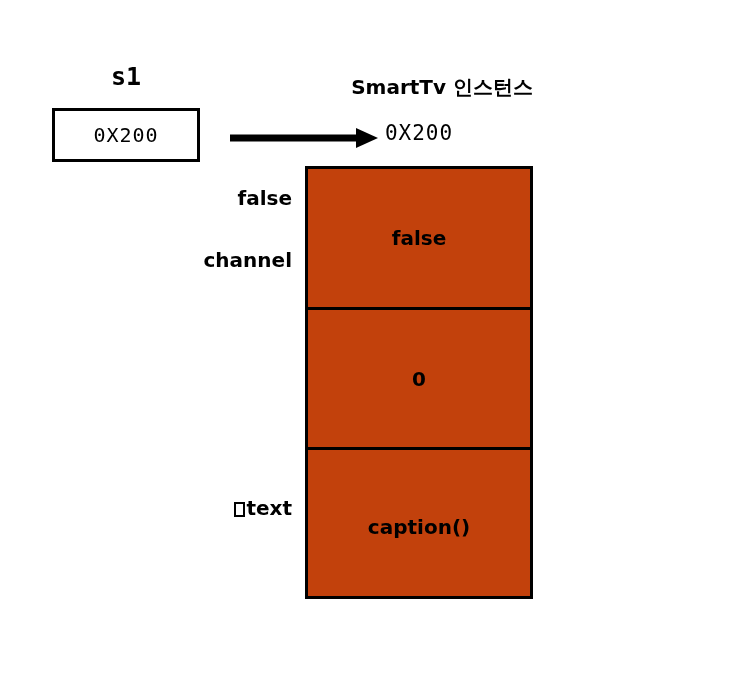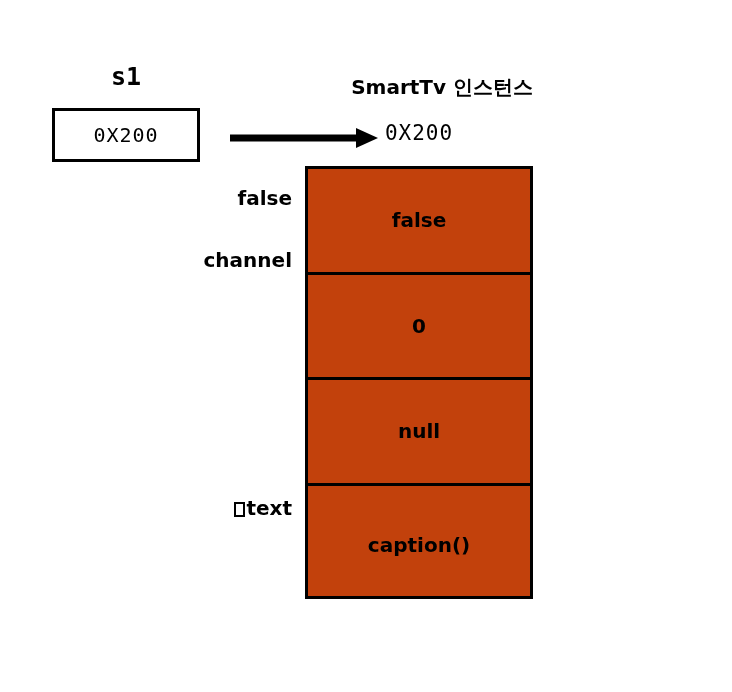--- a/index.html
+++ b/index.html
@@ -183,23 +183,20 @@
       <span class="instance-row-value">false</span>
     </div>
 
     <div class="instance-row">
       <span class="instance-row-value">0</span>
     </div>
 
 
 
 
-    <div class="instance-row">
-      <span class="instance-row-value">null</span>
-    </div>
 
     <div class="instance-row">
       <span class="instance-row-value">caption()</span>
     </div>
 
   </div>
 
 </div>
 
 </body></html>

